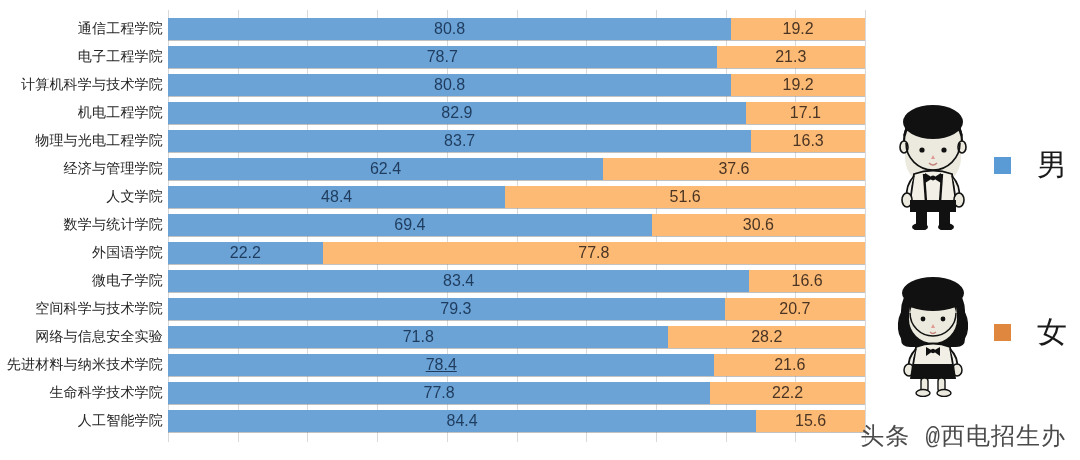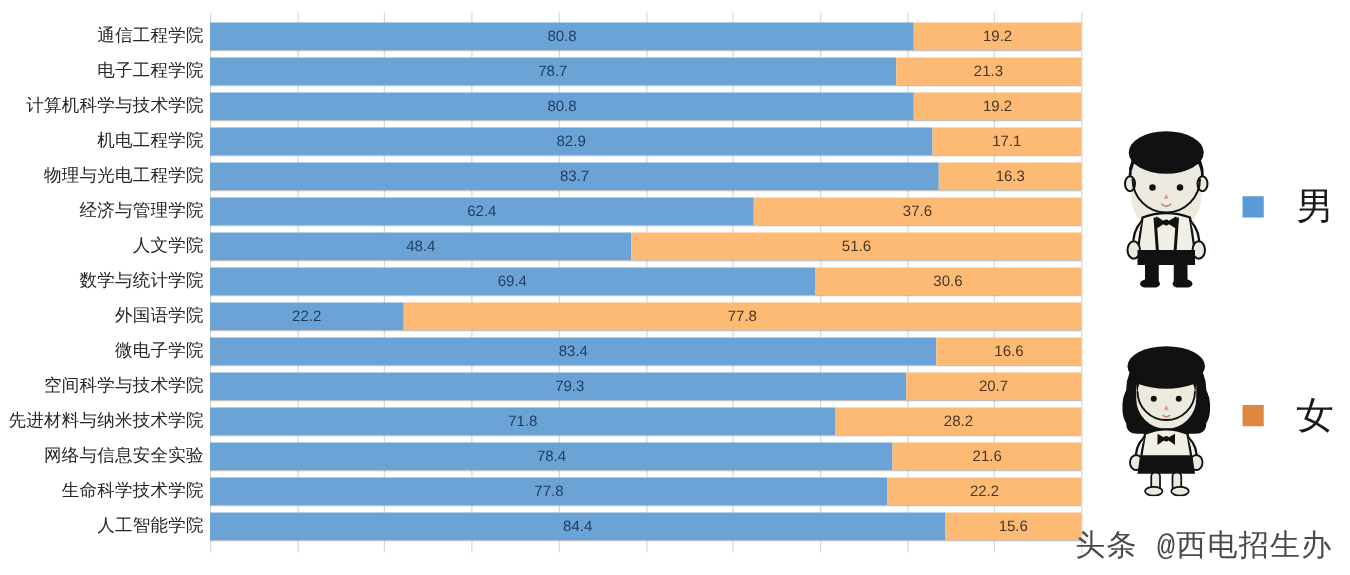--- a/index.html
+++ b/index.html
@@ -77,21 +77,21 @@
     display: flex;
     box-shadow: 0 1px 0 rgba(120,120,120,0.45);
   }
   .seg {
     height: 100%;
     position: relative;
     display: flex;
     align-items: center;
     justify-content: center;
     font-family: "Liberation Sans", "DejaVu Sans", sans-serif;
-    font-size: 12px;
+    font-size: 16px;
     overflow: visible;
   }
   .seg-male {
     background: #6ba3d6;
     color: #1f3c5e;
   }
   .seg-female {
     background: #fdba74;
     color: #4a3524;
   }
@@ -161,22 +161,22 @@
       <div class="row-label">电子工程学院</div>
       <div class="row-label">计算机科学与技术学院</div>
       <div class="row-label">机电工程学院</div>
       <div class="row-label">物理与光电工程学院</div>
       <div class="row-label">经济与管理学院</div>
       <div class="row-label">人文学院</div>
       <div class="row-label">数学与统计学院</div>
       <div class="row-label">外国语学院</div>
       <div class="row-label">微电子学院</div>
       <div class="row-label">空间科学与技术学院</div>
+      <div class="row-label">网络与信息安全实验</div>
       <div class="row-label">先进材料与纳米技术学院</div>
-      <div class="row-label">网络与信息安全实验</div>
       <div class="row-label">生命科学技术学院</div>
       <div class="row-label">人工智能学院</div>
     </div>
 
   <div class="plot">
     <div class="gridlines">
         <div class="gridline" style="left: 0%;"></div>
         <div class="gridline" style="left: 10%;"></div>
         <div class="gridline" style="left: 20%;"></div>
         <div class="gridline" style="left: 30%;"></div>
@@ -279,21 +279,21 @@
         </div>
         <div class="bar-row">
           <div class="seg seg-male" style="width: 71.8%;">
             <span class="seg-label">71.8</span>
           </div>
           <div class="seg seg-female" style="width: 28.2%;">
             <span class="seg-label">28.2</span>
           </div>
         </div>
         <div class="bar-row">
-          <div class="seg seg-male" style="width: 78.4%;">
+          <div class="seg seg-male" style="width: 78.4%; text-decoration: underline;">
             <span class="seg-label">78.4</span>
           </div>
           <div class="seg seg-female" style="width: 21.6%;">
             <span class="seg-label">21.6</span>
           </div>
         </div>
         <div class="bar-row">
           <div class="seg seg-male" style="width: 77.8%;">
             <span class="seg-label">77.8</span>
           </div>

